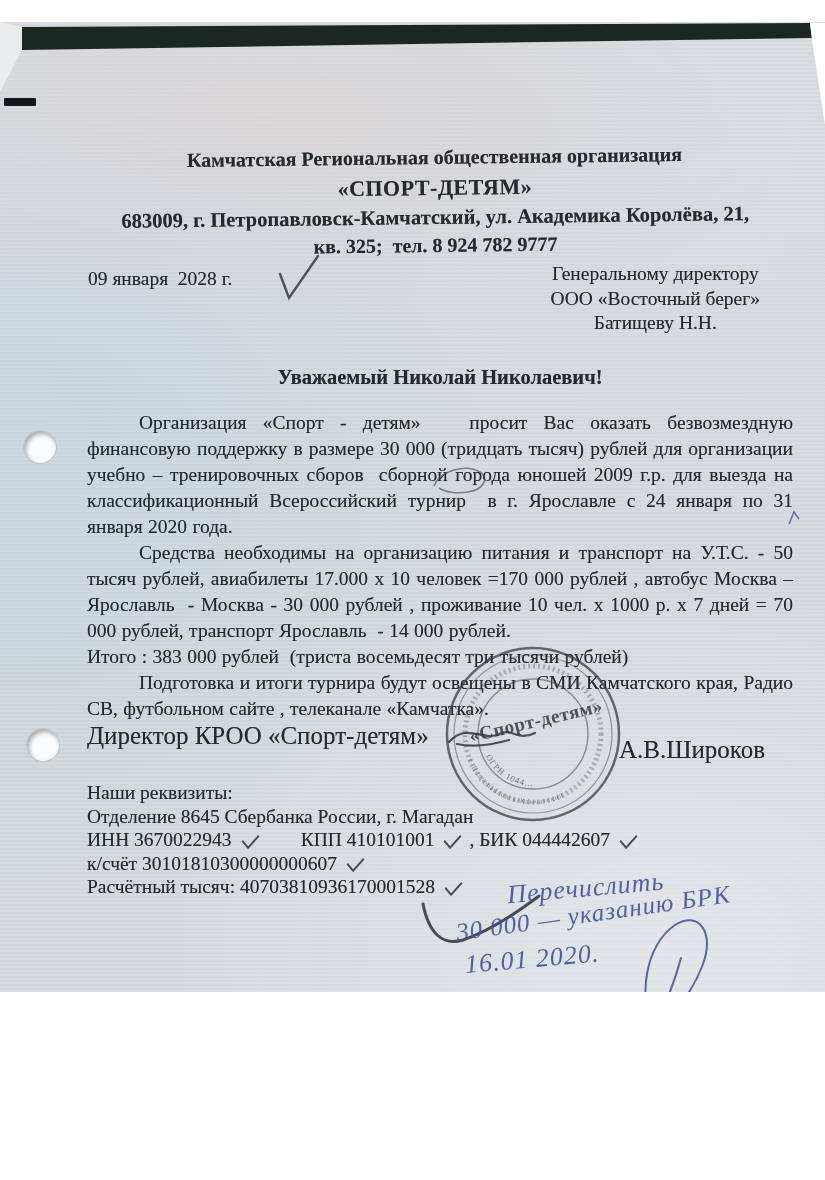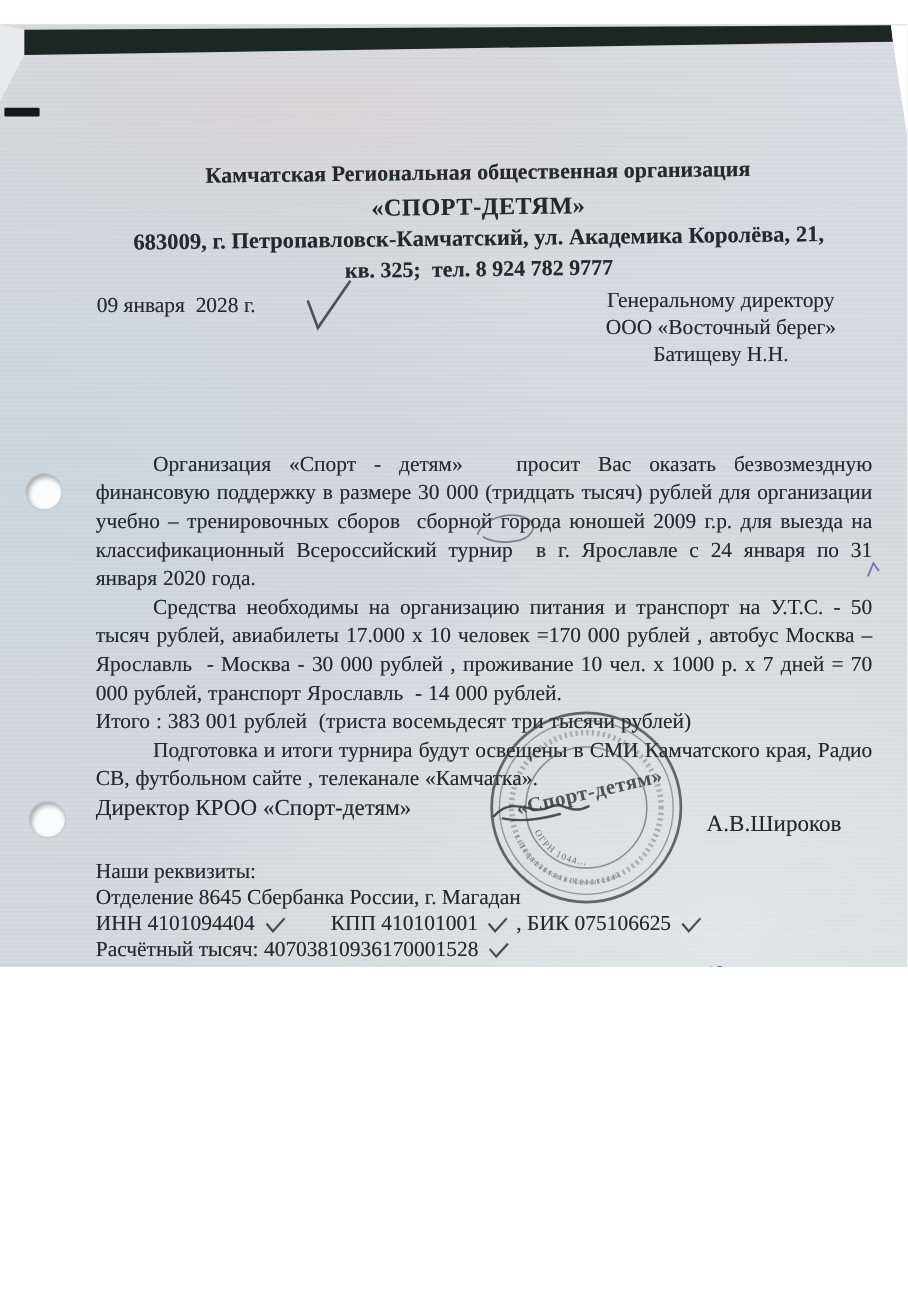--- a/index.html
+++ b/index.html
@@ -1,17 +1,17 @@
 <!DOCTYPE html>
 <html><head>
 <meta charset="utf-8">
 <style>
   html,body{margin:0;padding:0;background:#ffffff;}
   .canvas{
-    position:relative;width:825px;height:879px;overflow:hidden;
+    position:relative;width:825px;height:992px;overflow:hidden;
     font-family:"Liberation Serif","DejaVu Serif",serif;
     color:#24292d;
   }
   
   .page{
     position:absolute;left:0;top:22px;right:0;bottom:0;
     background:
       radial-gradient(900px 320px at 32% 10%, rgba(223,202,197,.30), transparent 62%),
       radial-gradient(700px 620px at 2% 45%, rgba(176,203,226,.28), transparent 70%),
       radial-gradient(560px 420px at 86% 28%, rgba(214,220,229,.25), transparent 70%),
@@ -48,21 +48,21 @@
   .recipient{position:absolute;right:65px;top:262px;text-align:center;font-size:19.5px;line-height:24.5px;}
 
   .salutation{position:absolute;left:87px;top:366px;width:706px;text-align:center;font-weight:bold;font-size:20.5px;}
 
   
   .bodytext{position:absolute;left:87px;top:410px;width:706px;font-size:19.5px;line-height:26px;word-spacing:.5px;font-family:Liberation Serif, serif;}
   .bodytext p{margin:0;text-align:justify;text-indent:52px;}
   .bodytext p.flush{text-indent:0;text-align:left;}
 
   
-  .sigrow{position:absolute;left:87px;top:722px;width:706px;font-size:21px;}
+  .sigrow{position:absolute;left:87px;top:722px;width:706px;font-size:25px;}
   .signame{position:absolute;right:28px;top:14px;}
 
   
   .stamp{position:absolute;left:443px;top:644px;width:180px;height:180px;opacity:.92;filter:blur(.25px);}
   .stamp-label{
     position:absolute;left:8px;top:66px;width:170px;text-align:center;
     font-weight:bold;font-size:19px;color:rgba(43,48,53,.88);
     transform:rotate(-13deg);letter-spacing:.5px;
   }
 
@@ -114,25 +114,26 @@
   <div class="date pre soft">09 января  2028 г.</div>
   <svg class="artifact-svg" style="left:272px;top:248px" width="55" height="60">
     <polyline points="8,26 17,50 46,8" fill="none" stroke="#343a40" stroke-width="2.4" stroke-linecap="round" opacity=".85"></polyline>
   </svg>
   <div class="recipient soft">
     <div>Генеральному директору</div>
     <div>ООО «Восточный берег»</div>
     <div>Батищеву Н.Н.</div>
   </div>
 
+  <div class="salutation soft">Уважаемый Николай Николаевич!</div>
 
   <div class="bodytext soft">
     <p class="pre">Организация «Спорт - детям»   просит Вас оказать безвозмездную финансовую поддержку в размере 30 000 (тридцать тысяч) рублей для организации учебно – тренировочных сборов  сборной города юношей 2009 г.р. для выезда на классификационный Всероссийский турнир  в г. Ярославле с 24 января по 31 января 2020 года.</p>
     <p class="pre">Средства необходимы на организацию питания и транспорт на У.Т.С. - 50 тысяч рублей, авиабилеты 17.000 х 10 человек =170 000 рублей , автобус Москва – Ярославль  - Москва - 30 000 рублей , проживание 10 чел. х 1000 р. х 7 дней = 70 000 рублей, транспорт Ярославль  - 14 000 рублей.</p>
-    <p class="flush pre">Итого : 383 001 рублей  (триста восемьдесят три тысячи рублей)</p>
+    <p class="flush pre">Итого : 383 000 рублей  (триста восемьдесят три тысячи рублей)</p>
     <p class="pre">Подготовка и итоги турнира будут освещены в СМИ Камчатского края, Радио СВ, футбольном сайте , телеканале «Камчатка».</p>
   </div>
 
   <svg class="artifact-svg" style="left:430px;top:462px" width="62" height="38">
     <path d="M 4 24 C 10 8 36 2 50 10 C 60 16 53 28 38 30 C 27 32 15 30 9 26" fill="none" stroke="rgba(62,68,75,.6)" stroke-width="1.6"></path>
   </svg>
 
   <svg class="artifact-svg" style="left:786px;top:508px" width="16" height="20">
     <path d="M 3 16 L 8 4 L 13 11" fill="none" stroke="#4b58a8" stroke-width="1.6" opacity=".8"></path>
   </svg>
@@ -160,21 +161,24 @@
       </text>
       <path d="M 6 98 C 24 78 40 98 56 90 C 70 83 74 98 92 89 M 14 100 C 34 104 52 100 66 96" fill="none" stroke="rgba(35,40,46,.85)" stroke-width="2.2" stroke-linecap="round"></path>
     </svg>
     <div class="stamp-label">«Спорт-детям»</div>
   </div>
 
   <div class="requisites soft">
     <div>Наши реквизиты:</div>
     <div>Отделение 8645 Сбербанка России, г. Магадан</div>
     <div>
-      <span class="pre">ИНН 4101094404</span><span class="tick wide"></span><span class="pre">КПП 410101001</span><span class="tick"></span><span class="pre">, БИК 075106625</span><span class="tick"></span>
+      <span class="pre">ИНН 3670022943</span><span class="tick wide"></span><span class="pre">КПП 410101001</span><span class="tick"></span><span class="pre">, БИК 044442607</span><span class="tick"></span>
+    </div>
+    <div>
+      <span class="pre">к/счёт 30101810300000000607</span><span class="tick"></span>
     </div>
     <div>
       <span class="pre">Расчётный тысяч: 40703810936170001528</span><span class="tick"></span>
     </div>
   </div>
 
   <svg class="artifact-svg" style="left:415px;top:890px" width="130" height="65">
     <path d="M 8 14 C 14 44 28 56 48 50 C 72 42 100 24 124 6" fill="none" stroke="#2c3136" stroke-width="3" stroke-linecap="round" opacity=".85"></path>
   </svg>
 

